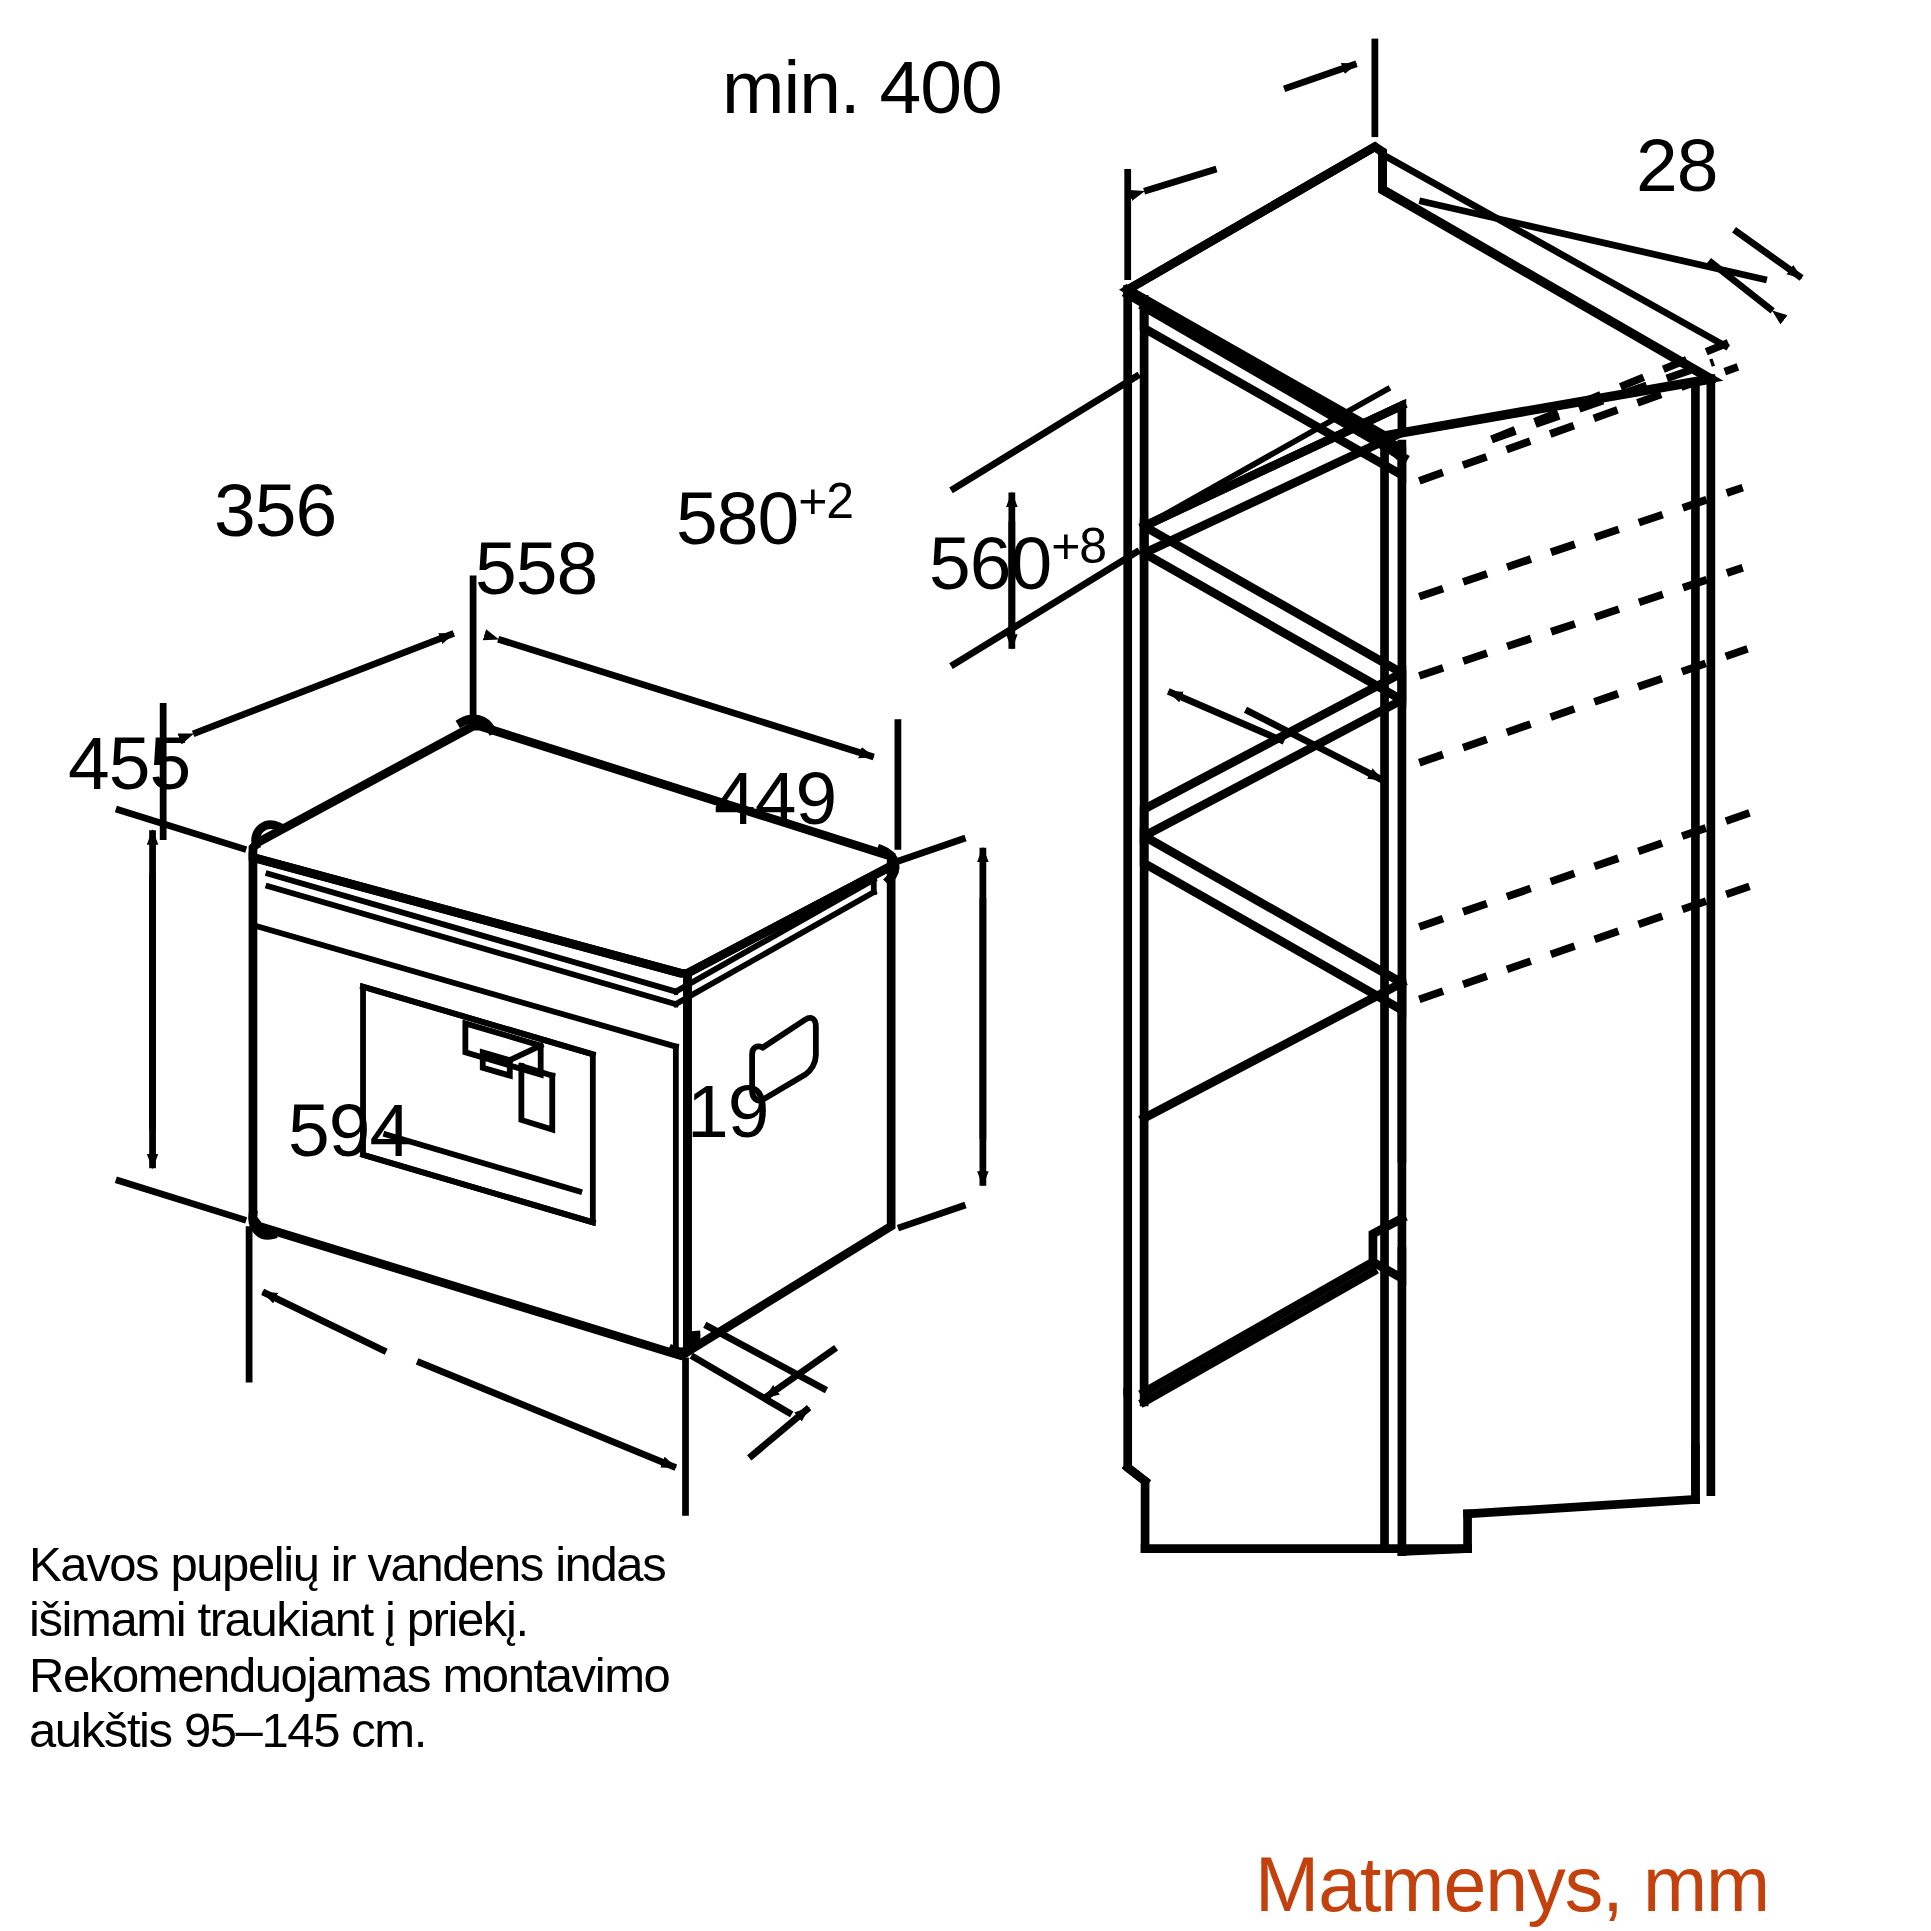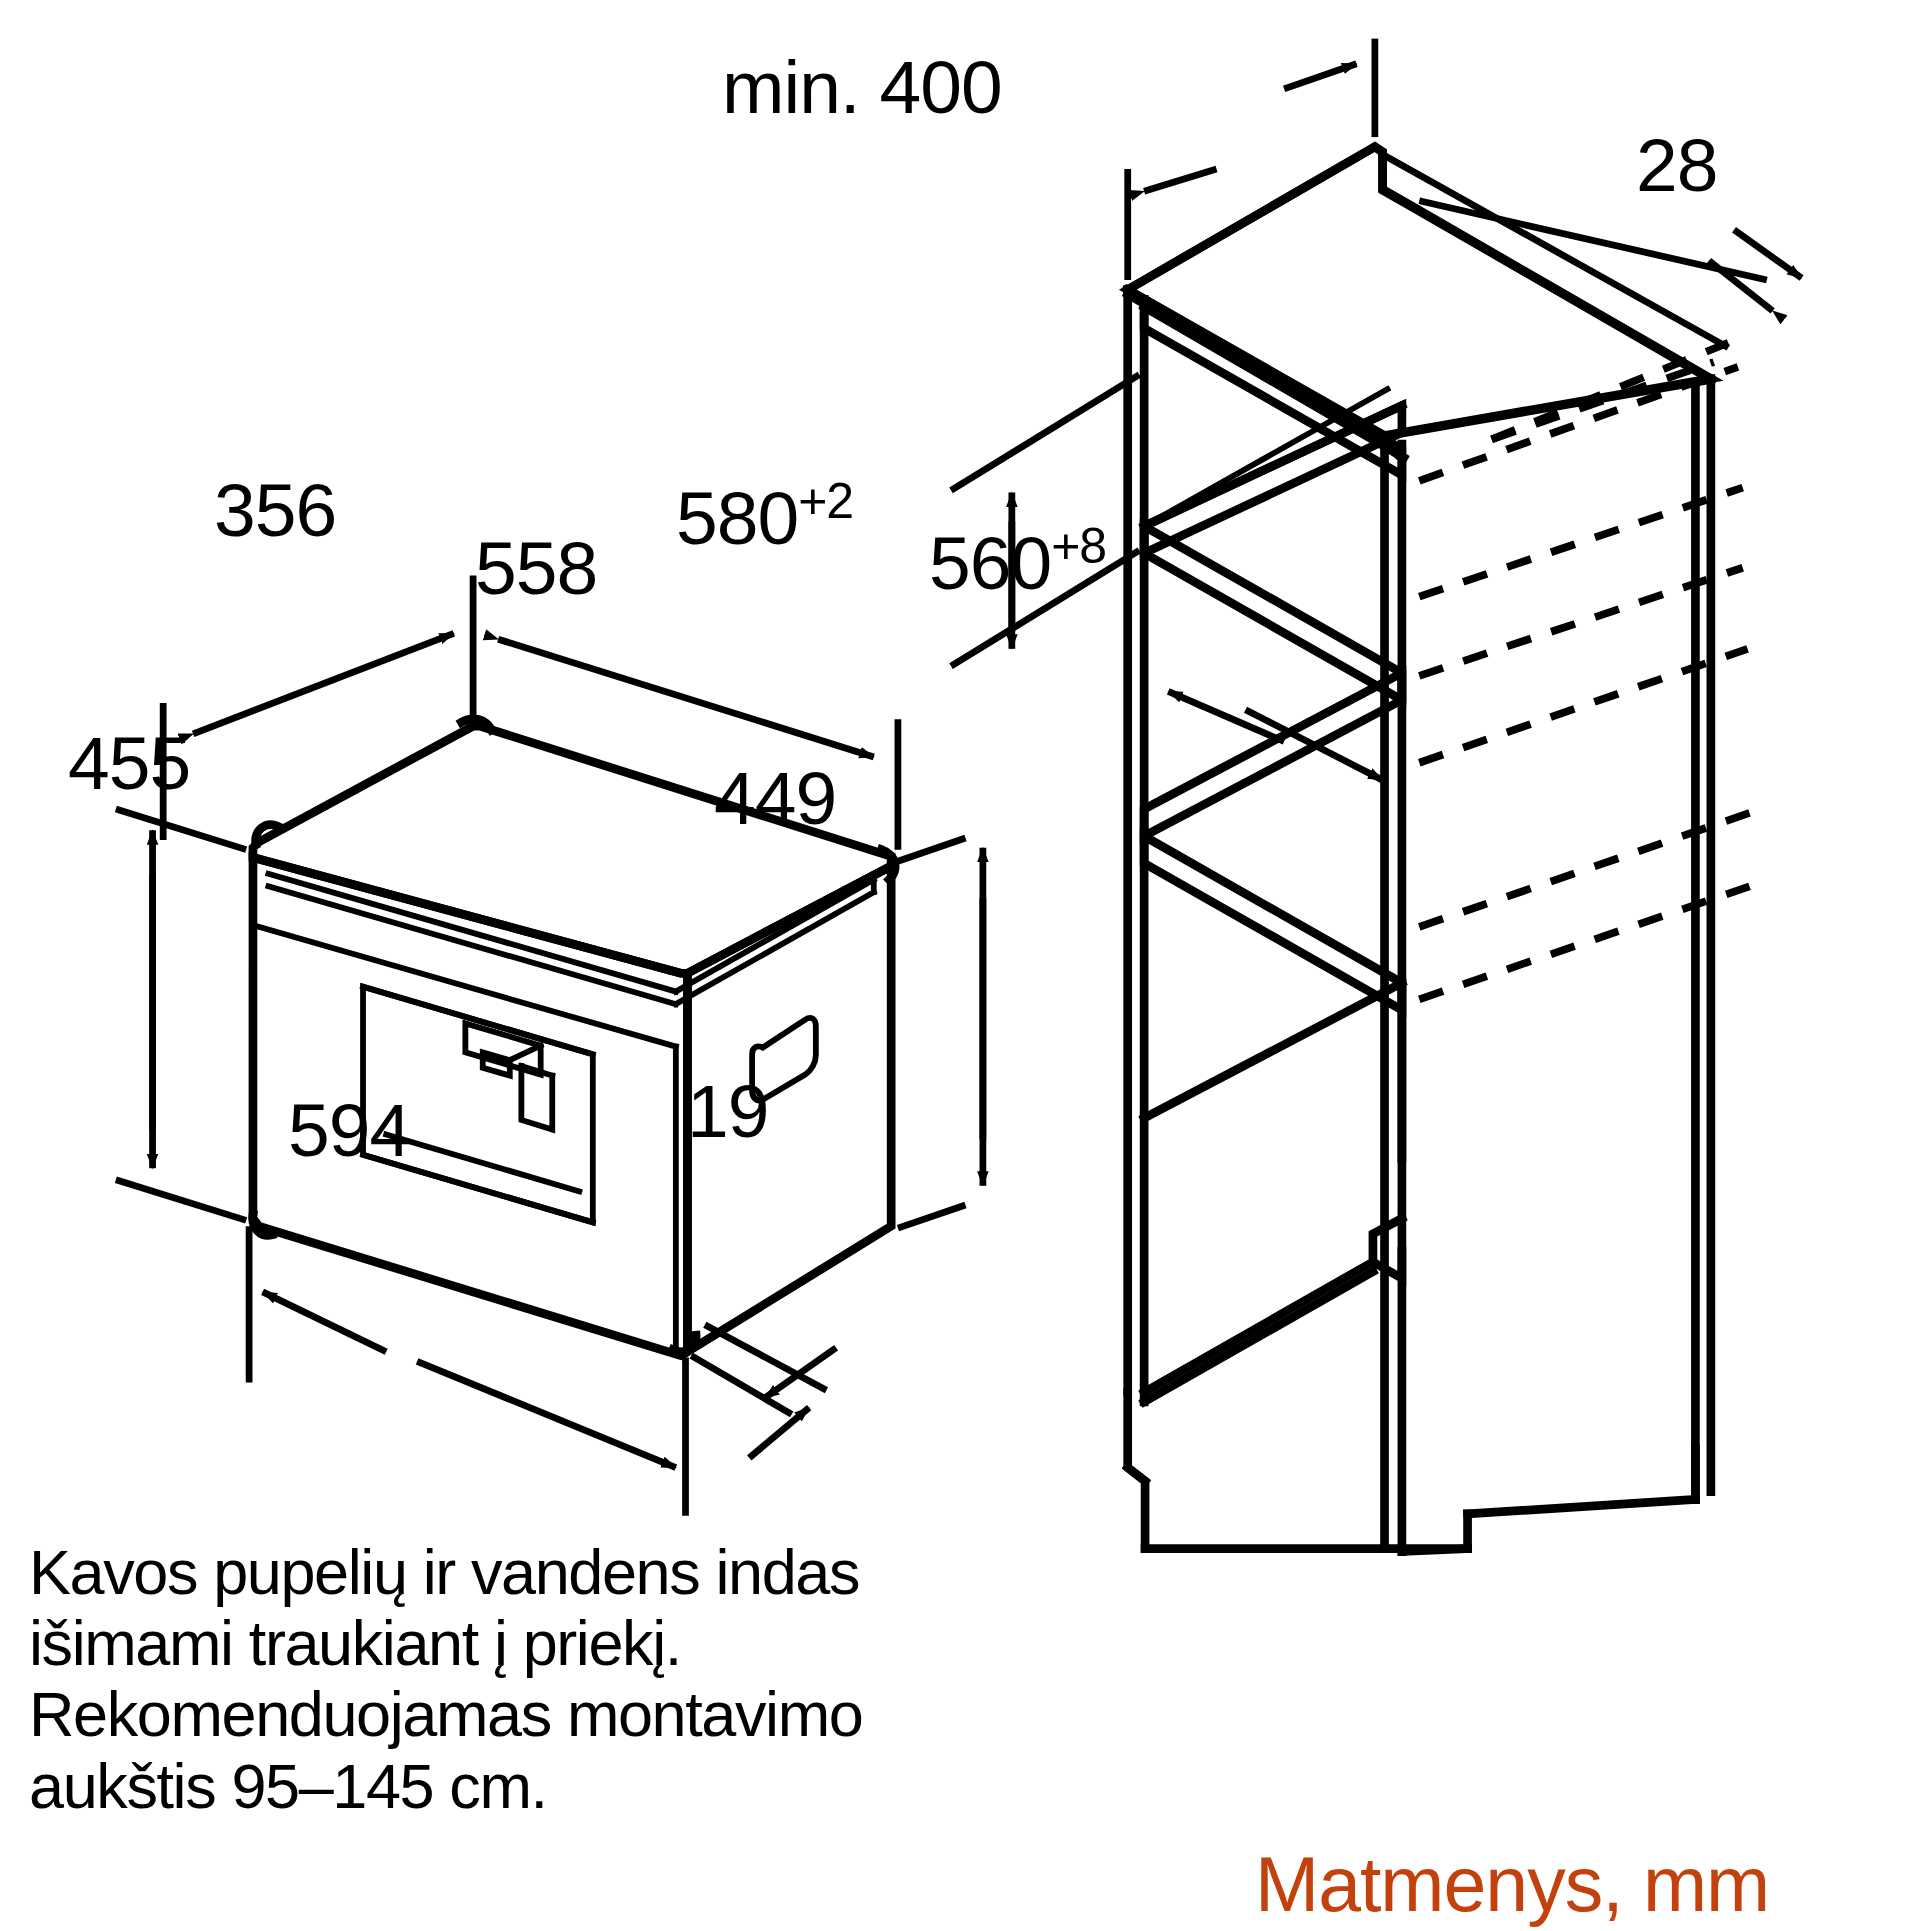--- a/index.html
+++ b/index.html
@@ -76,21 +76,21 @@
     vertical-align: super;
     line-height: 0;
     letter-spacing: -1px;
   }
   .note {
     position: absolute;
     left: 29px;
     top: 1537px;
     width: 1062px;
     font-family: "Liberation Sans", sans-serif;
-    font-size: 63px;
+    font-size: 49px;
     line-height: 1.13;
     color: #000000;
     letter-spacing: -1.4px;
   }
   .note div { white-space: nowrap; }
   .unitlabel {
     position: absolute;
     left: 1255px;
     top: 1813px;
     font-family: "Liberation Sans", sans-serif;

